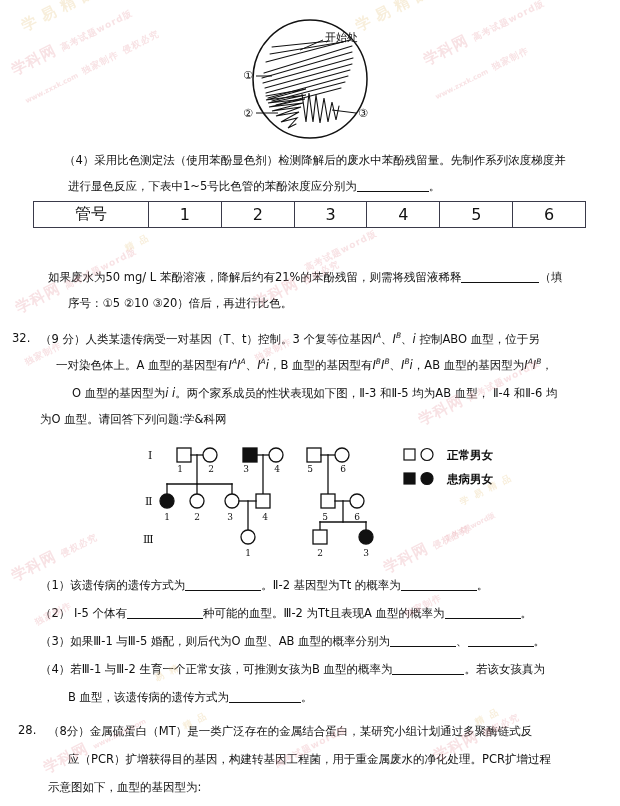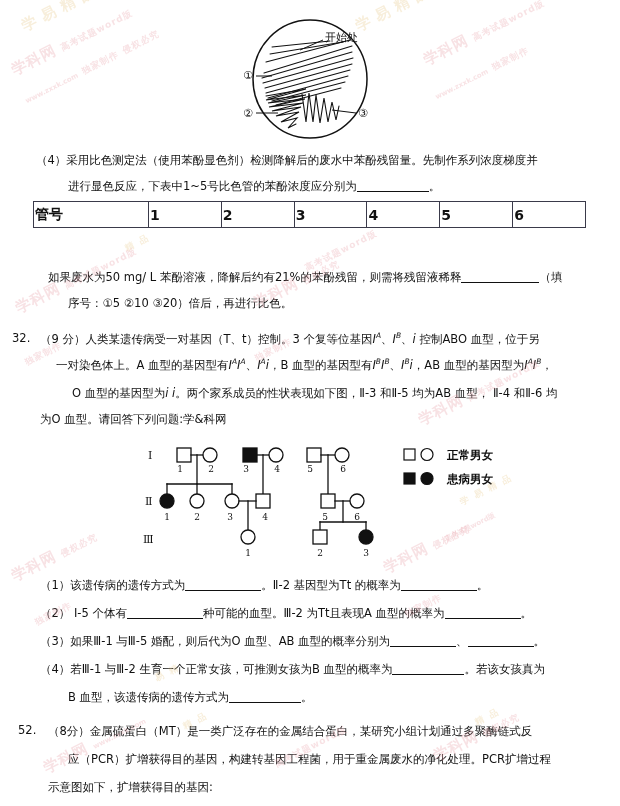--- a/index.html
+++ b/index.html
@@ -69,23 +69,23 @@
     position: absolute;
     left: 33px;
     top: 201px;
     width: 553px;
     border-collapse: collapse;
     z-index: 3;
   }
   table.tube-table td {
     border: 1px solid #3a3a4a;
     height: 23px;
-    font-size: 14px;
+    text-align: center;
+    font-size: 16px;
     color: #111;
-    font-weight: bold;
   }
   td.hdr-label { width: 112px; font-size: 11px; }
 
   
   .pedigree {
     position: absolute;
     left: 0;
     top: 438px;
     width: 620px;
     height: 130px;
@@ -241,21 +241,21 @@
 
     <text x="243" y="79" font-family="DejaVu Sans, sans-serif" font-size="11" fill="#111">①</text>
     <line x1="256" y1="76" x2="272" y2="76" stroke="#111" stroke-width="1"></line>
     <text x="243" y="117" font-family="DejaVu Sans, sans-serif" font-size="11" fill="#111">②</text>
     <line x1="256" y1="113" x2="278" y2="113" stroke="#111" stroke-width="1"></line>
     <text x="358" y="117" font-family="DejaVu Sans, sans-serif" font-size="11" fill="#111">③</text>
     <line x1="356" y1="113" x2="332" y2="110" stroke="#111" stroke-width="1"></line>
   </svg>
 </div>
 
-<div class="line" style="left:36px; top:152px;">（4）采用比色测定法（使用苯酚显色剂）检测降解后的废水中苯酚残留量。先制作系列浓度梯度并</div>
+<div class="line" style="left:64px; top:152px;">（4）采用比色测定法（使用苯酚显色剂）检测降解后的废水中苯酚残留量。先制作系列浓度梯度并</div>
 <div class="line" style="left:68px; top:178px;">
   <span>进行显色反应，下表中1~5号比色管的苯酚浓度应分别为</span><span class="blank" style="width:72px;"></span><span>。</span>
 </div>
 
 <table class="tube-table">
   <tbody>
       <tr>
     <td class="hdr-label">管号</td>
     <td>1</td>
     <td>2</td>
@@ -379,16 +379,16 @@
 <div class="line" style="left:40px; top:633px;">
   <span>（3）如果Ⅲ-1 与Ⅲ-5 婚配，则后代为O 血型、AB 血型的概率分别为</span><span class="blank" style="width:66px;"></span><span>、</span><span class="blank" style="width:66px;"></span><span>。</span>
 </div>
 <div class="line" style="left:40px; top:661px;">
   <span>（4）若Ⅲ-1 与Ⅲ-2 生育一个正常女孩，可推测女孩为B 血型的概率为</span><span class="blank" style="width:72px;"></span><span>。若该女孩真为</span>
 </div>
 <div class="line" style="left:68px; top:689px;">
   <span>B 血型，该遗传病的遗传方式为</span><span class="blank" style="width:72px;"></span><span>。</span>
 </div>
 
-<div class="qnum" style="left:18px; top:723px;">52.</div>
+<div class="qnum" style="left:18px; top:723px;">28.</div>
 <div class="line" style="left:48px; top:723px;">（8分）金属硫蛋白（MT）是一类广泛存在的金属结合蛋白，某研究小组计划通过多聚酶链式反</div>
 <div class="line" style="left:48px; top:751px;margin-left:20px;">应（PCR）扩增获得目的基因，构建转基因工程菌，用于重金属废水的净化处理。PCR扩增过程</div>
-<div class="line" style="left:48px; top:779px;">示意图如下，扩增获得目的基因:</div>
+<div class="line" style="left:48px; top:779px;">示意图如下，血型的基因型为:</div>
 
 </body></html>

